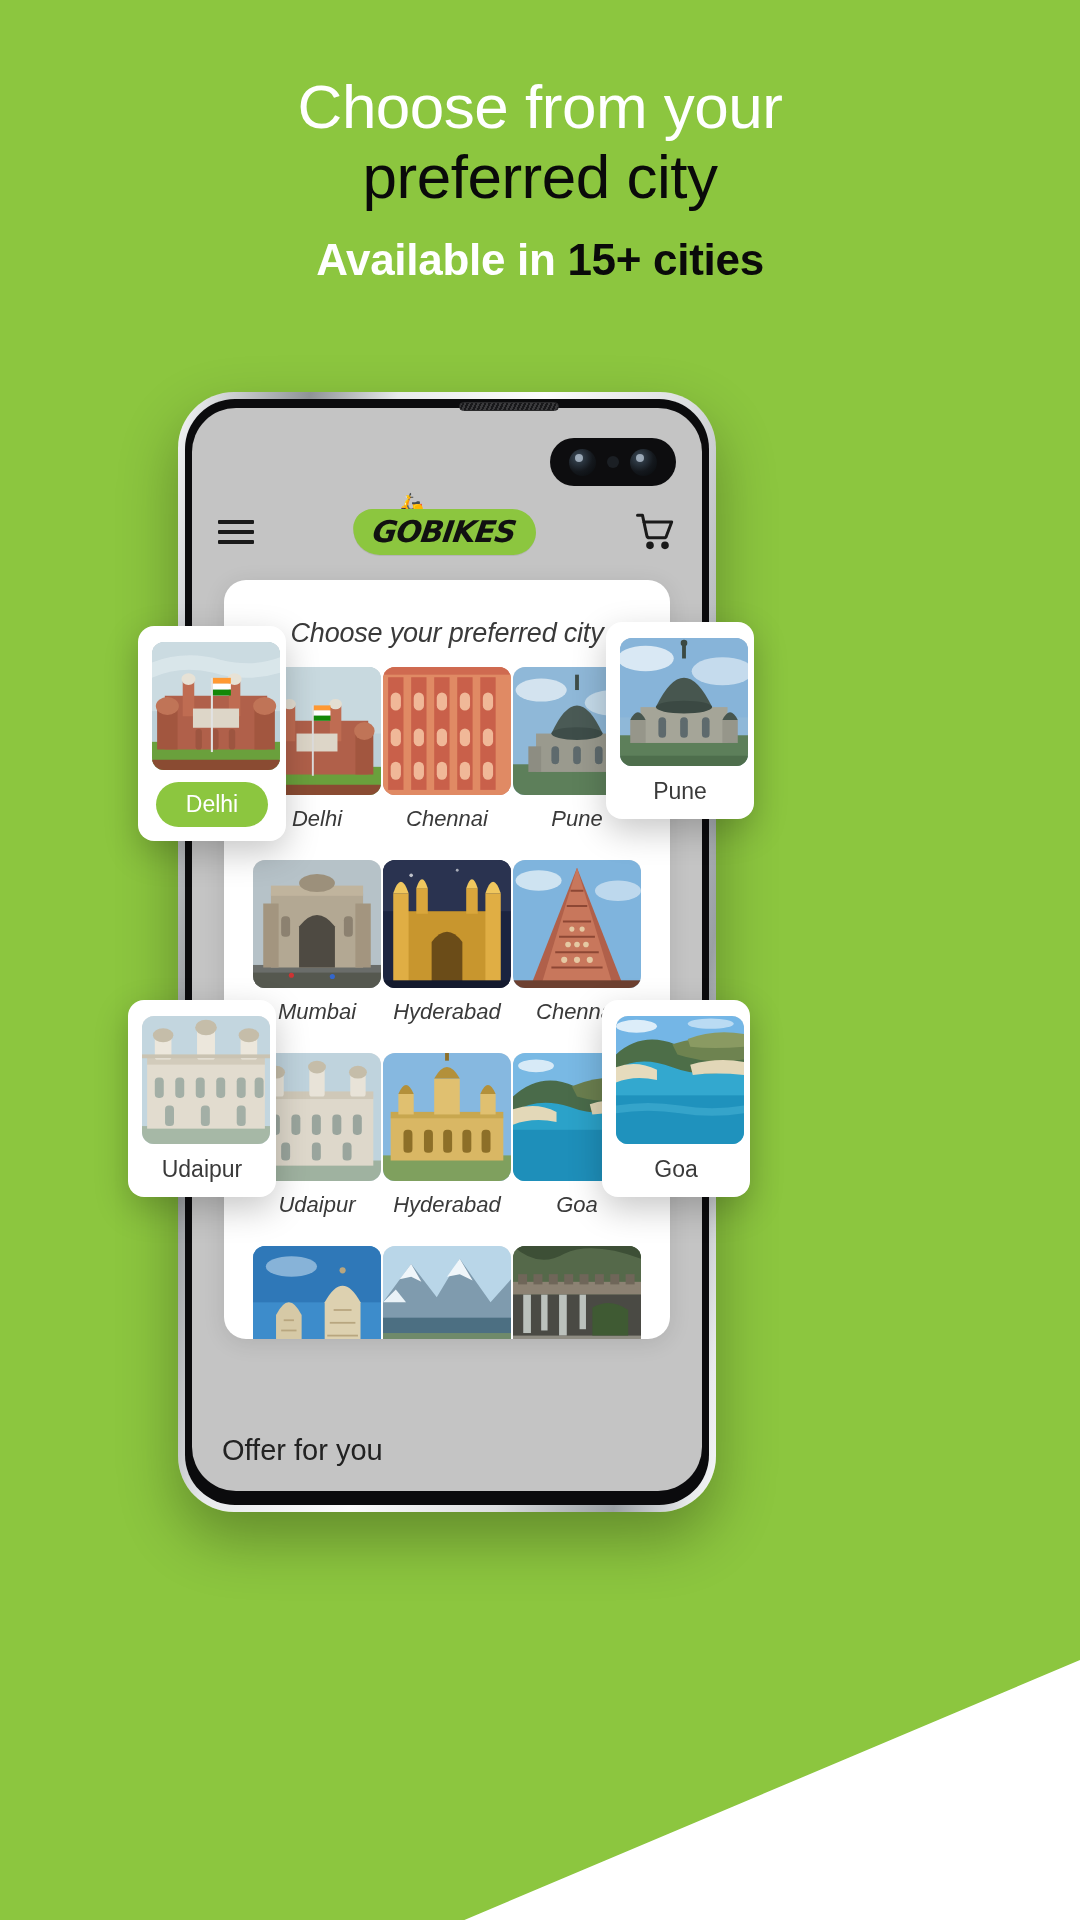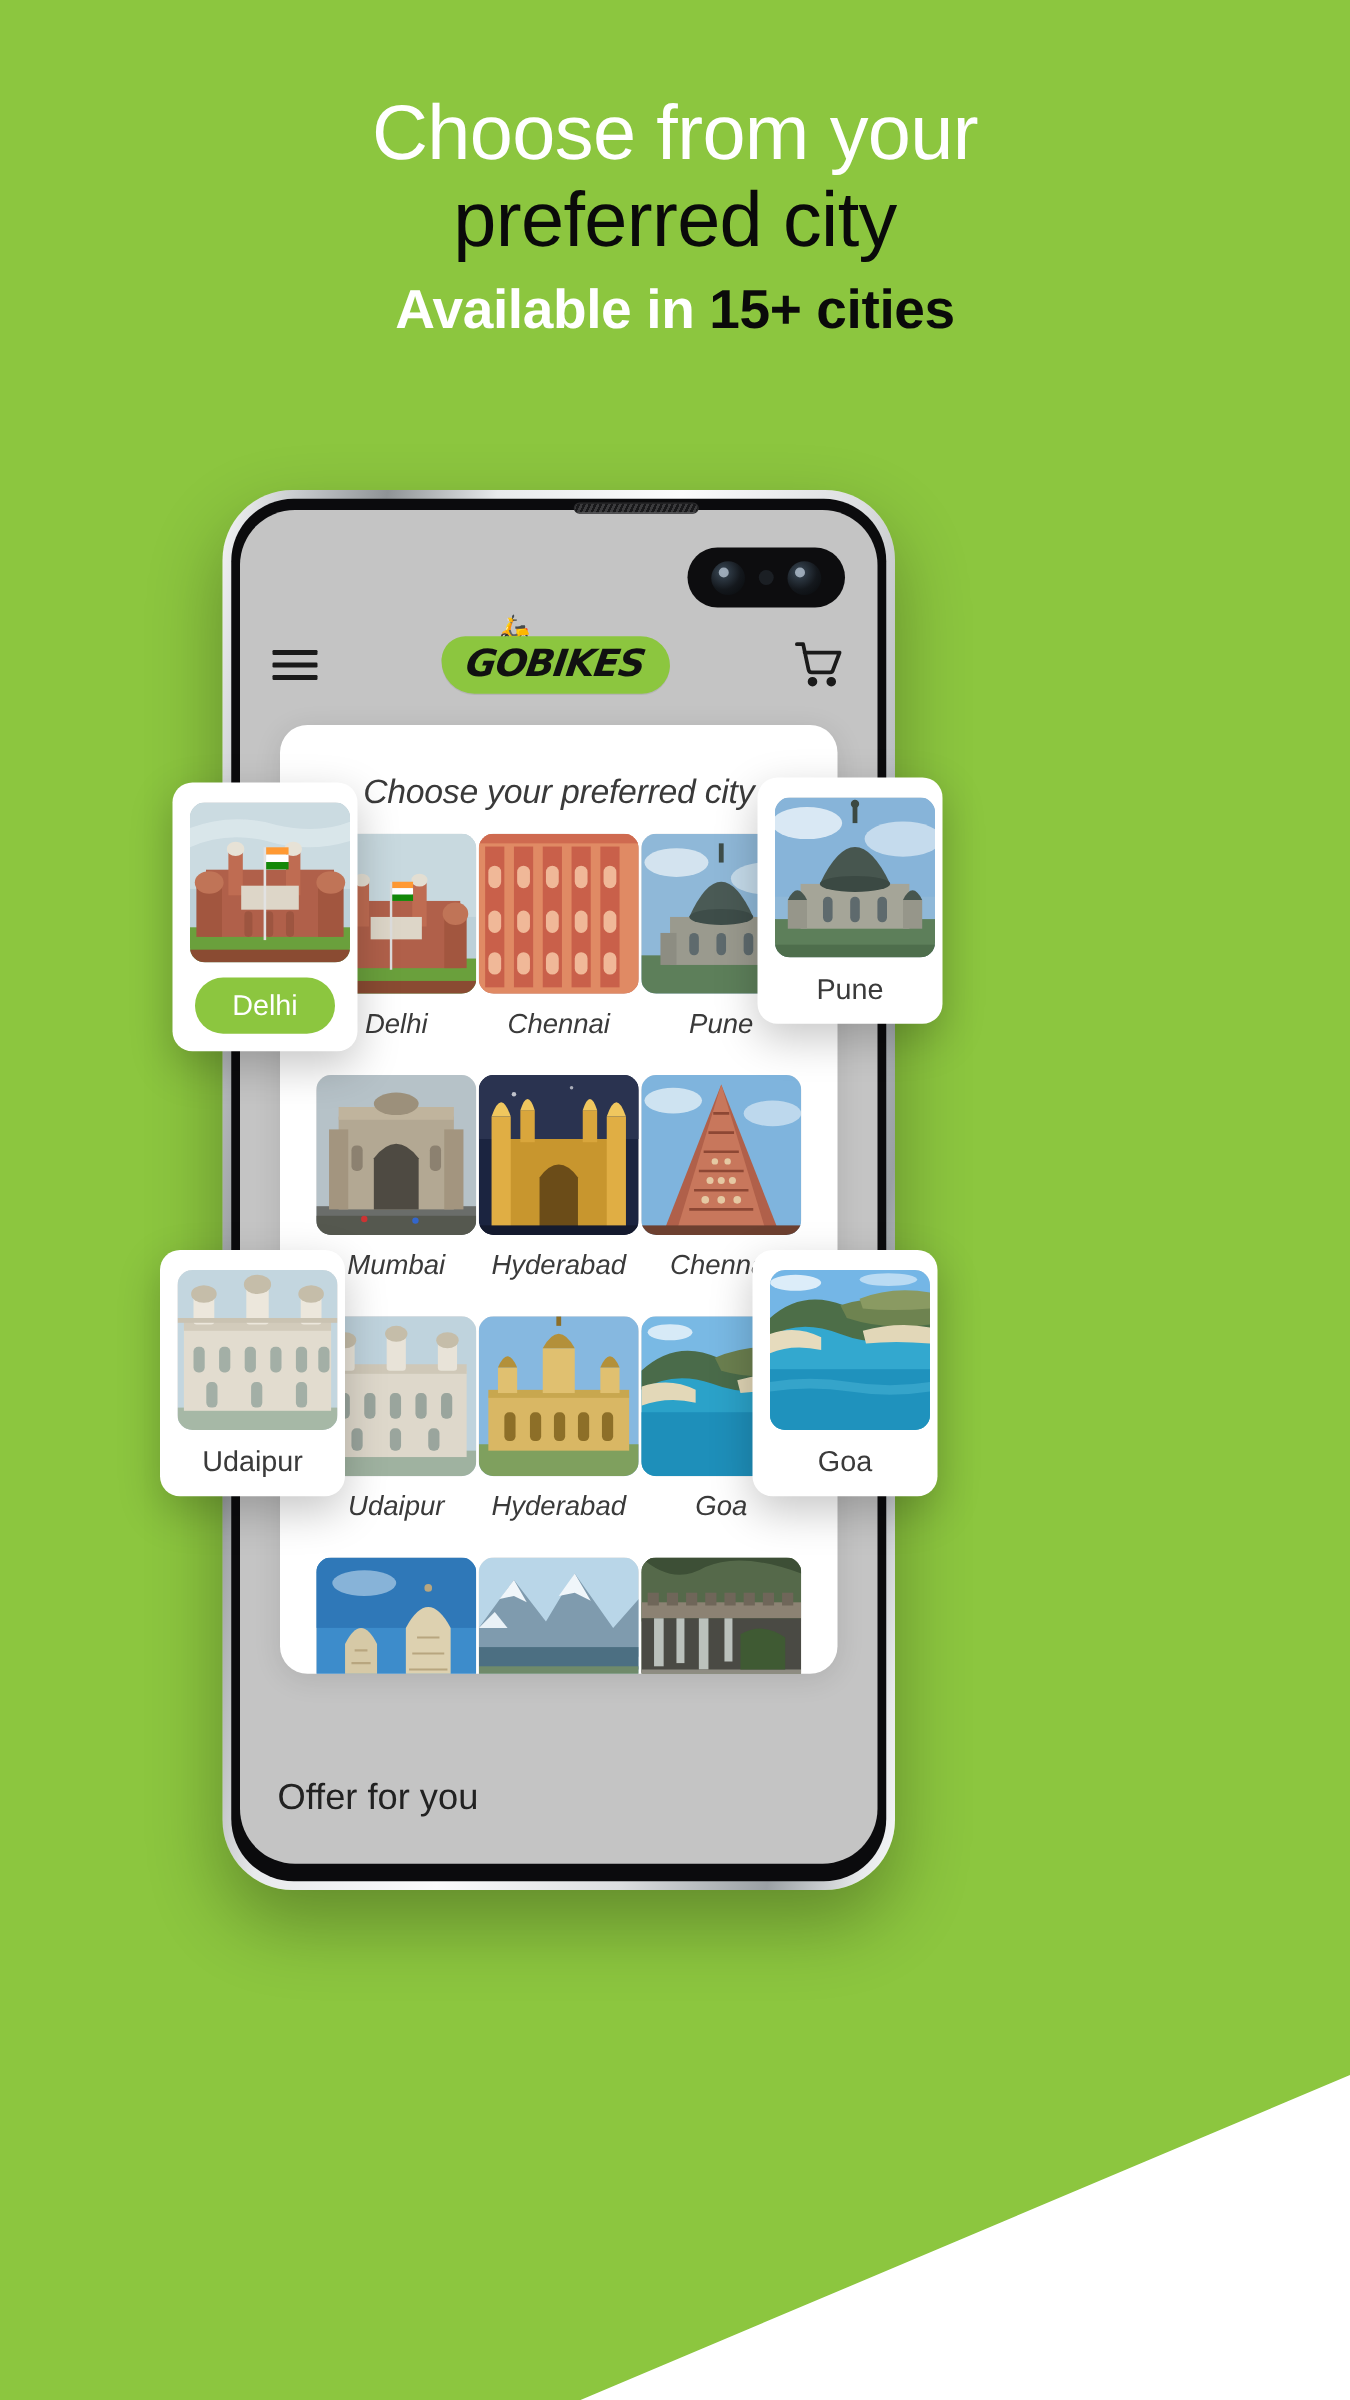--- a/index.html
+++ b/index.html
@@ -33,21 +33,21 @@
   }
   .h-line {
     font-size:62px;
     font-weight:normal;
     line-height:1.13;
     letter-spacing:-0.5px;
   }
   .h-white { color:#FFFFFF; }
   .h-black { color:#0A0A0A; }
   #subhead {
-    margin-top:12px;
+    margin-top:24px;
     font-size:44px;
     font-weight:bold;
     letter-spacing:-0.3px;
     line-height:1.1;
   }
   #subhead .sw { color:#FFFFFF; }
   #subhead .sb { color:#0A0A0A; }
 
   
   #phone {
@@ -179,21 +179,21 @@
     background:#ddd;
   }
   .grid-thumb svg { display:block; width:100%; height:100%; }
   .grid-label {
     margin-top:11px;
     font-size:22px;
     color:#3a3a3a;
   }
   #offer-strip {
     position:absolute;
-    left:0; bottom:36px;
+    left:0; bottom:24px;
     width:100%;
     padding:0 30px;
     z-index:4;
   }
   #offer-text { font-size:29px; color:#222; }
 
   
   .float-card {
     position:absolute;
     background:#FFFFFF;

